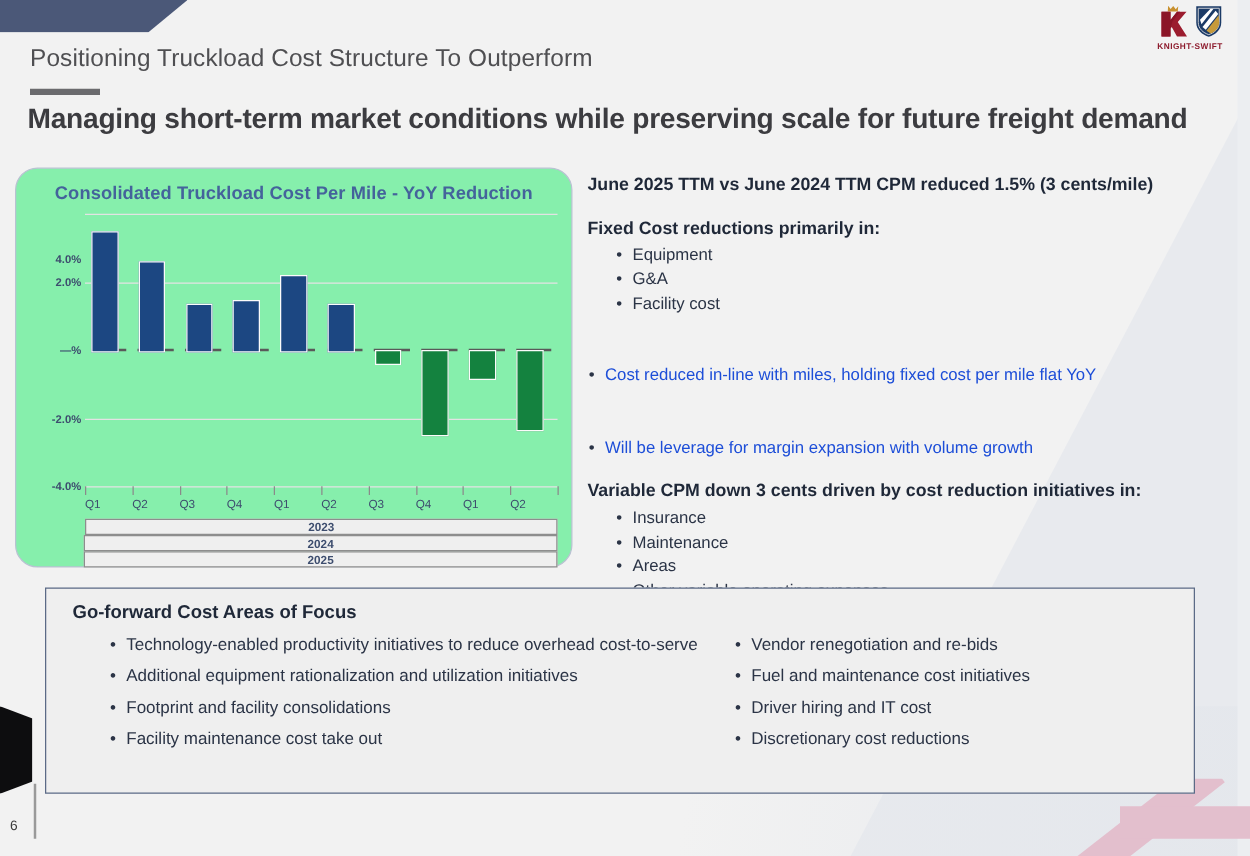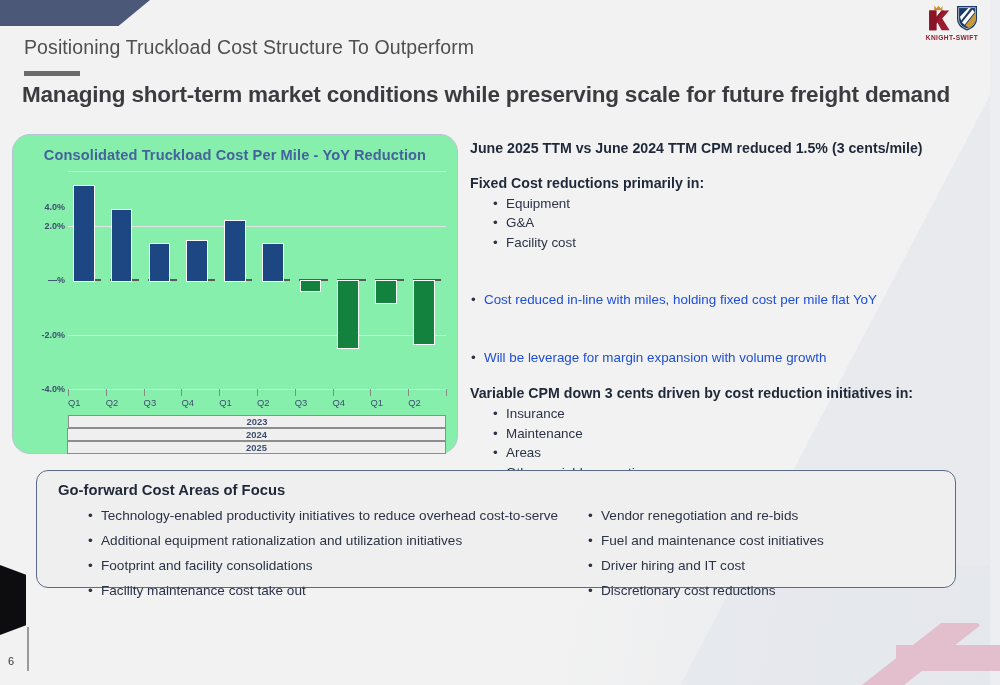--- a/index.html
+++ b/index.html
@@ -330,24 +330,24 @@
     left: -13px;
     color: #2b3446;
   }
 
   
   .bottom-card {
     position: absolute;
     left: 36px;
     top: 470px;
     width: 920px;
-    height: 118px;
+    height: 165px;
     background: #efefef;
     border: 1.6px solid #5b6a86;
-    border-radius: 12px;
+    border-radius: 0;
     box-sizing: border-box;
   }
   .bc-title {
     position: absolute;
     left: 21px;
     top: 11px;
     font-size: 14.8px;
     font-weight: bold;
     color: #1f2838;
   }

